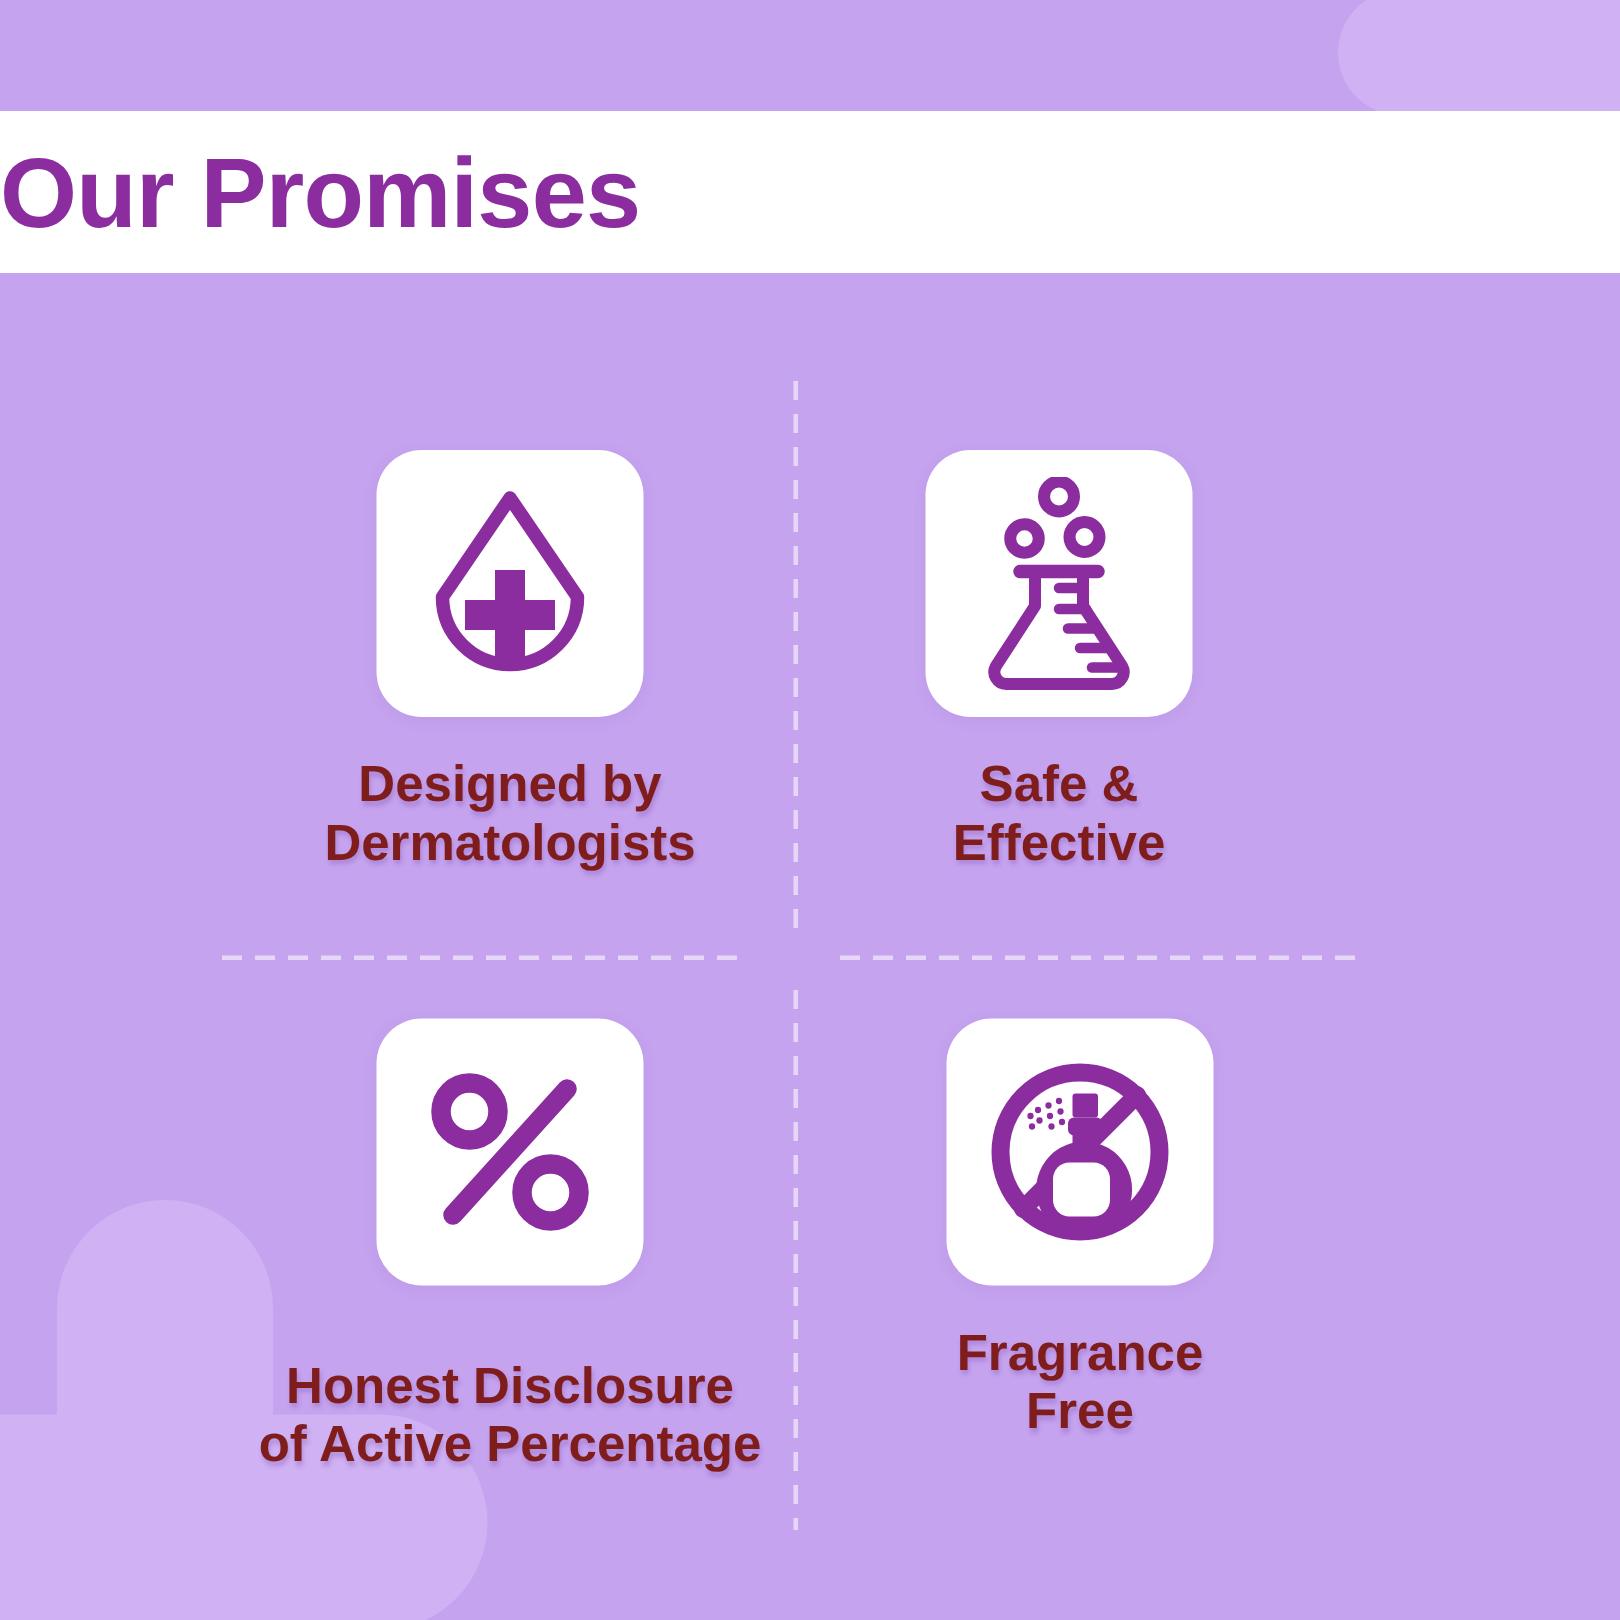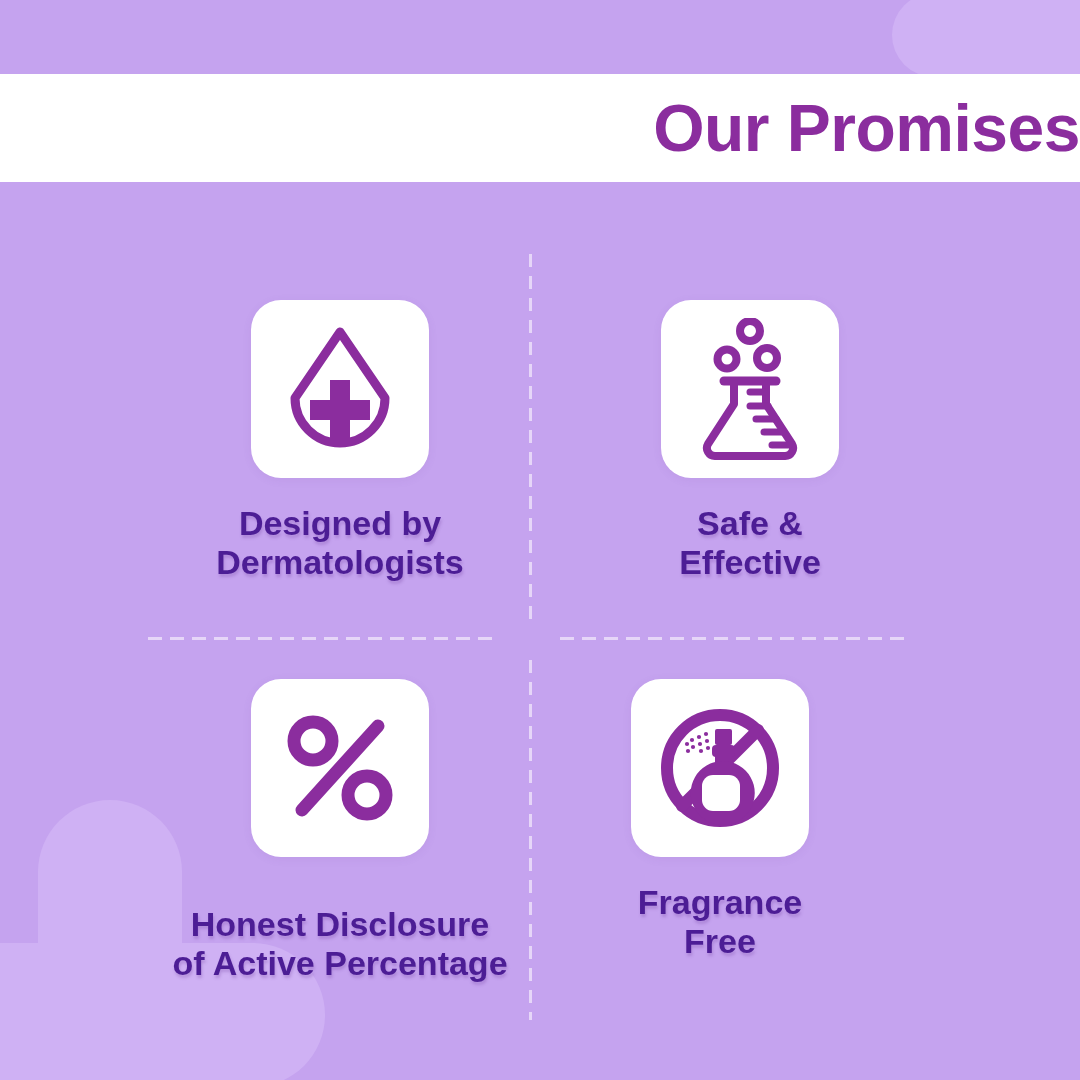--- a/index.html
+++ b/index.html
@@ -13,21 +13,21 @@
   .cross{position:absolute;}
   .cross .bar-h{position:absolute;left:0;top:33.3%;width:100%;height:33.4%;background:#cfb1f4;border-radius:100px;}
   .cross .bar-v{position:absolute;top:0;left:33.3%;height:100%;width:33.4%;background:#cfb1f4;border-radius:100px;}
 
   .deco-topright{top:-90px;right:-62px;width:250px;height:250px;}
   .deco-bottomleft{left:-105px;bottom:-150px;width:430px;height:430px;}
 
   
   .title-band{
     position:absolute;left:0;top:74px;width:1080px;height:108px;
-    background:#ffffff;display:flex;align-items:center;justify-content:flex-end;
+    background:#ffffff;display:flex;align-items:center;justify-content:flex-start;
   }
   .title-text{
     font-size:66px;font-weight:bold;color:#8b2d9e;
     letter-spacing:-0.5px;line-height:1;
     font-family:"Liberation Sans", sans-serif;
   }
 
   
   .grid{position:absolute;left:0;top:182px;width:1080px;height:898px;}
 
@@ -38,33 +38,33 @@
   .vdiv-bot{top:478px;height:360px;}
 
   .hdiv{position:absolute;height:3px;top:455px;
     background-image:linear-gradient(to right,#e6d6f8 62%, rgba(0,0,0,0) 0%);
     background-size:22px 3px;background-repeat:repeat-x;}
   .hdiv-left{left:148px;width:352px;}
   .hdiv-right{left:560px;width:350px;}
 
   .cell{position:absolute;display:flex;flex-direction:column;align-items:center;}
   .cell-tl{left:115px;top:118px;width:450px;}
-  .cell-tr{left:540px;top:118px;width:420px;}
+  .cell-tr{left:496px;top:118px;width:420px;}
   .cell-bl{left:100px;top:497px;width:480px;gap:22px;}
   .cell-br{left:510px;top:497px;width:420px;align-items:center;}
 
   .icon-card{
     width:178px;height:178px;background:#ffffff;border-radius:30px;
     display:flex;align-items:center;justify-content:center;
     box-shadow:0 2px 10px rgba(110,60,150,0.08);
   }
   .icon-card svg{display:block;}
 
   .cell-label{
-    margin-top:26px;text-align:center;color:#4c1d95;
+    margin-top:26px;text-align:center;color:#7f1d1d;
     font-size:34px;font-weight:bold;line-height:1.16;
     text-shadow:1px 3px 3px rgba(120,70,165,0.30);
     white-space:pre-line;
     font-family:"Liberation Sans", sans-serif;
   }
 </style>
 </head>
 <body>
 
 <div class="page">

